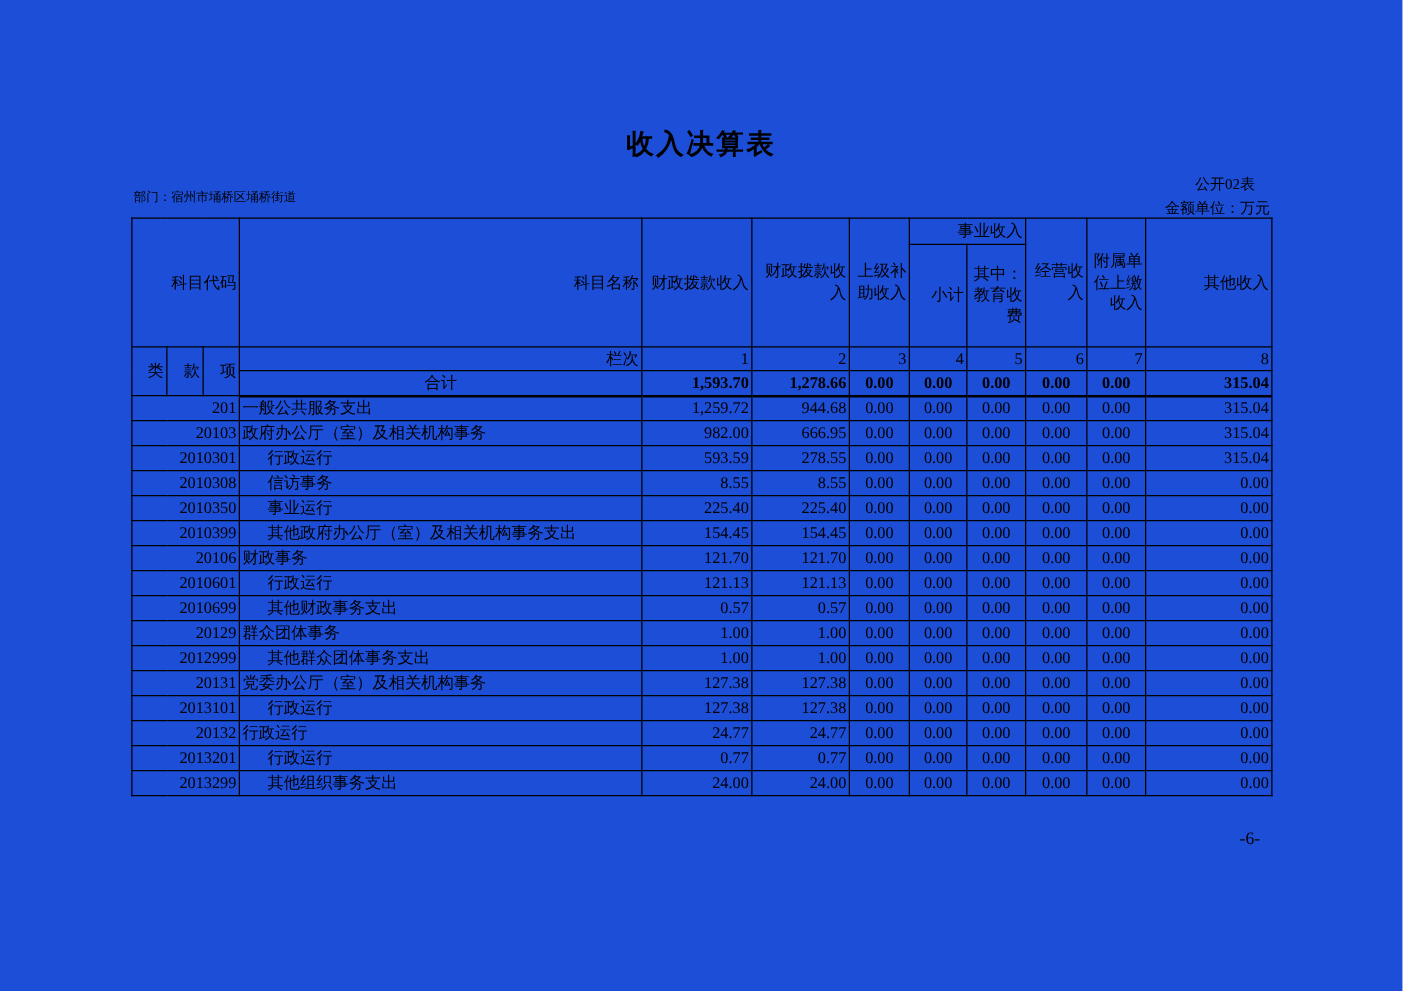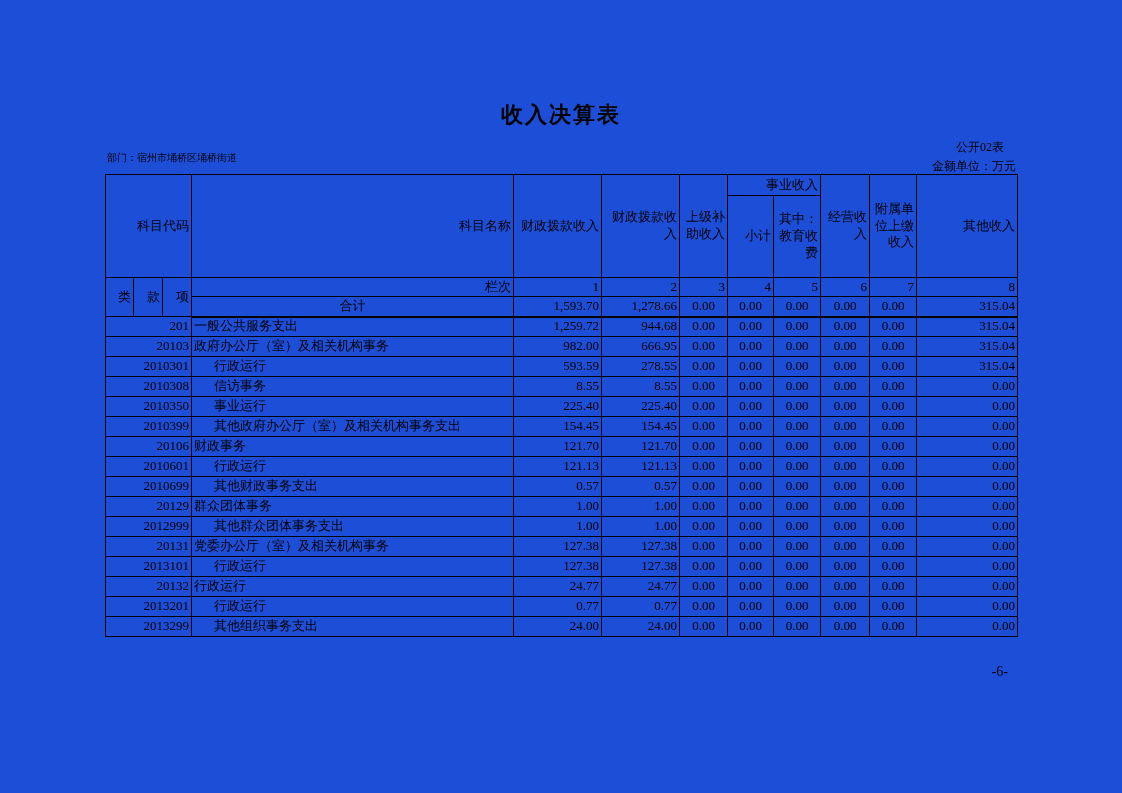--- a/index.html
+++ b/index.html
@@ -84,21 +84,21 @@
   td.center { text-align: center; }
   td.num {
     text-align: right;
     padding-right: 8px;
     white-space: nowrap;
   }
   td.num-c {
     text-align: center;
     white-space: nowrap;
   }
-  tr.hdr-total td.bold-val { font-weight: normal; }
+  tr.hdr-total td.bold-val { font-weight: bold; }
   tr.hdr-total td { border-bottom: 2px solid #000; }
   .page-number {
     position: absolute;
     top: 664px;
     right: 114px;
     font-size: 14px;
   }
 </style>
 </head>
 <body>

